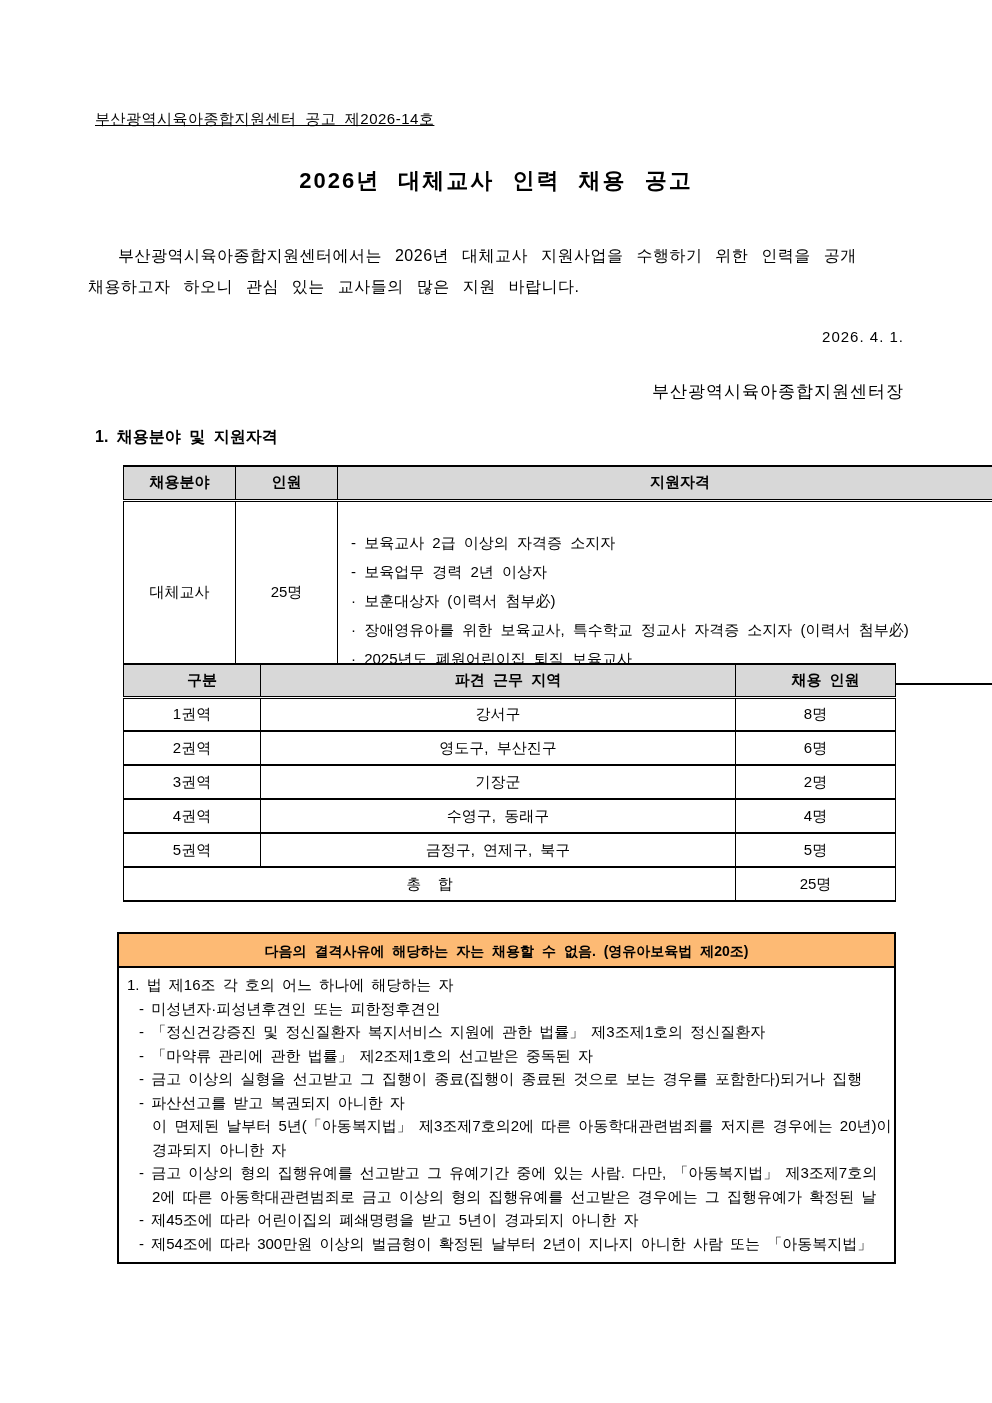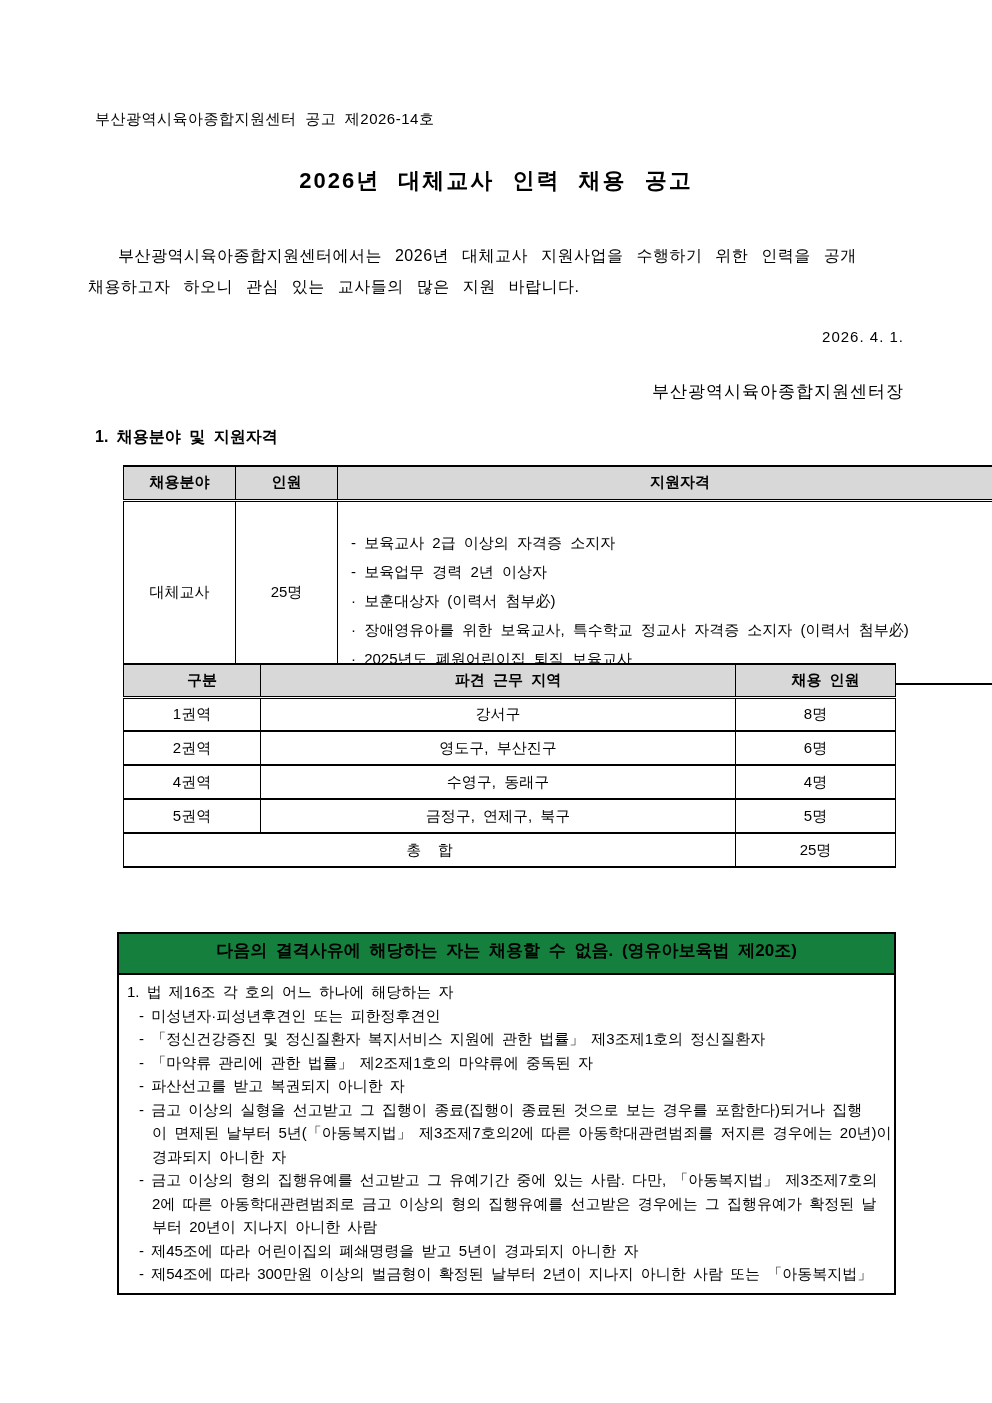--- a/index.html
+++ b/index.html
@@ -8,21 +8,21 @@
     width: 992px; height: 1403px;
     font-family: "Liberation Sans", sans-serif;
     color: #000000;
     position: relative;
     overflow: hidden;
   }
   .page { position: absolute; inset: 0; background: #ffffff; }
 
   .doc-number {
     position: absolute; left: 95px; top: 110px;
-    font-size: 15px; letter-spacing: 0.5px; word-spacing: 4px;
+    font-size: 15px; letter-spacing: 0.5px; word-spacing: 4px; text-decoration: underline;
   }
   .title {
     position: absolute; left: 0; top: 166px; width: 992px;
     text-align: center; font-size: 22px; font-weight: bold;
     letter-spacing: 2px; word-spacing: 10px;
   }
   .intro {
     position: absolute; left: 88px; top: 240px; width: 820px;
     font-size: 16px; line-height: 31px; word-spacing: 8px;
     letter-spacing: 0.5px;
@@ -74,23 +74,23 @@
     border-bottom: 2px solid #000;
   }
   .region-table .total-label { white-space: pre; }
   .region-table tr:last-child td { border-bottom: 2px solid #000; }
 
   .disq-box {
     position: absolute; left: 117px; top: 932px; width: 779px;
     border: 2px solid #000;
   }
   .disq-title {
-    height: 41px; line-height: 34px;
-    background: #15803d; border-bottom: 2px solid #000;
-    text-align: center; font-weight: bold; font-size: 17px;
+    height: 34px; line-height: 34px;
+    background: #fdba74; border-bottom: 2px solid #000;
+    text-align: center; font-weight: bold; font-size: 14px;
     word-spacing: 4px;
   }
   .disq-body { padding: 5px 8px 7px 6px; }
   .disq-body .line {
     font-size: 15px; line-height: 23.5px; word-spacing: 3px;
     white-space: nowrap;
   }
   .line.indent-0 { padding-left: 2px; }
   .line.indent-1 { padding-left: 14px; }
   .line.indent-2 { padding-left: 27px; }
@@ -151,20 +151,25 @@
         <td>1권역</td>
         <td>강서구</td>
         <td>8명</td>
       </tr>
       <tr>
         <td>2권역</td>
         <td>영도구, 부산진구</td>
         <td>6명</td>
       </tr>
       <tr>
+        <td>3권역</td>
+        <td>기장군</td>
+        <td>2명</td>
+      </tr>
+      <tr>
         <td>4권역</td>
         <td>수영구, 동래구</td>
         <td>4명</td>
       </tr>
       <tr>
         <td>5권역</td>
         <td>금정구, 연제구, 북구</td>
         <td>5명</td>
       </tr>
       <tr>
@@ -173,26 +178,25 @@
       </tr>
     </tbody>
   </table>
 
   <div class="disq-box">
     <div class="disq-title">다음의 결격사유에 해당하는 자는 채용할 수 없음. (영유아보육법 제20조)</div>
     <div class="disq-body">
       <div class="line indent-0">1. 법 제16조 각 호의 어느 하나에 해당하는 자</div>
       <div class="line indent-1">- 미성년자·피성년후견인 또는 피한정후견인</div>
       <div class="line indent-1">- 「정신건강증진 및 정신질환자 복지서비스 지원에 관한 법률」 제3조제1호의 정신질환자</div>
-      <div class="line indent-1">- 「마약류 관리에 관한 법률」 제2조제1호의 마약류에 중독된 자</div>
+      <div class="line indent-1">- 「마약류 관리에 관한 법률」 제2조제1호의 선고받은 중독된 자</div>
+      <div class="line indent-1">- 금고 이상의 실형을 선고받고 그 집행이 종료(집행이 종료된 것으로 보는 경우를 포함한다)되거나 집행</div>
       <div class="line indent-1">- 파산선고를 받고 복권되지 아니한 자</div>
-      <div class="line indent-1">- 금고 이상의 실형을 선고받고 그 집행이 종료(집행이 종료된 것으로 보는 경우를 포함한다)되거나 집행</div>
       <div class="line indent-2">이 면제된 날부터 5년(「아동복지법」 제3조제7호의2에 따른 아동학대관련범죄를 저지른 경우에는 20년)이</div>
       <div class="line indent-2">경과되지 아니한 자</div>
       <div class="line indent-1">- 금고 이상의 형의 집행유예를 선고받고 그 유예기간 중에 있는 사람. 다만, 「아동복지법」 제3조제7호의</div>
       <div class="line indent-2">2에 따른 아동학대관련범죄로 금고 이상의 형의 집행유예를 선고받은 경우에는 그 집행유예가 확정된 날</div>
-      <div class="line indent-2">부터 20년이 지나지 아니한 사람</div>
       <div class="line indent-1">- 제45조에 따라 어린이집의 폐쇄명령을 받고 5년이 경과되지 아니한 자</div>
       <div class="line indent-1">- 제54조에 따라 300만원 이상의 벌금형이 확정된 날부터 2년이 지나지 아니한 사람 또는 「아동복지법」</div>
     </div>
   </div>
 
 </div>
 
 </body></html>

